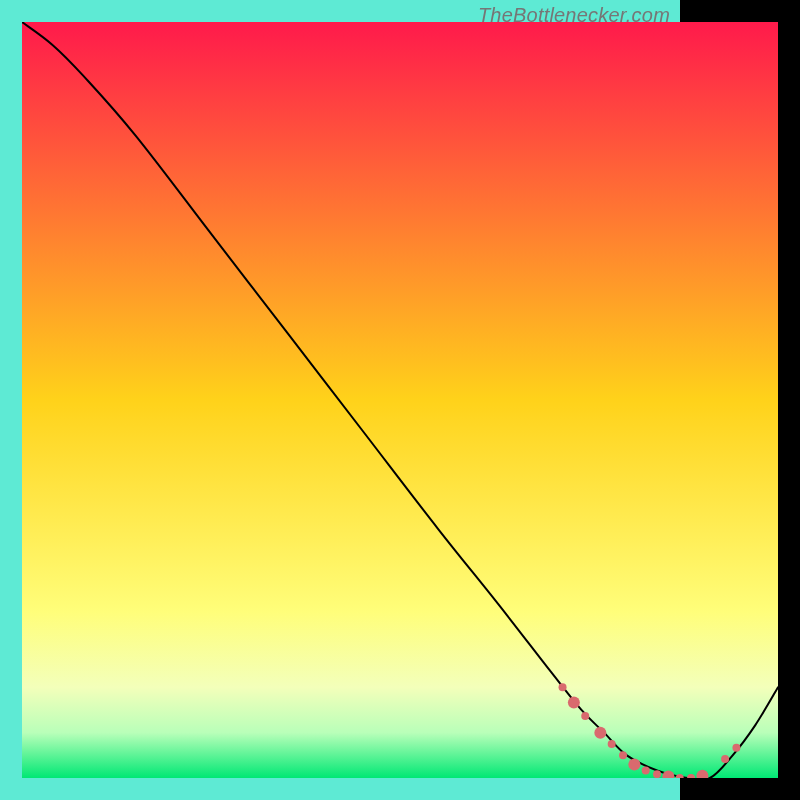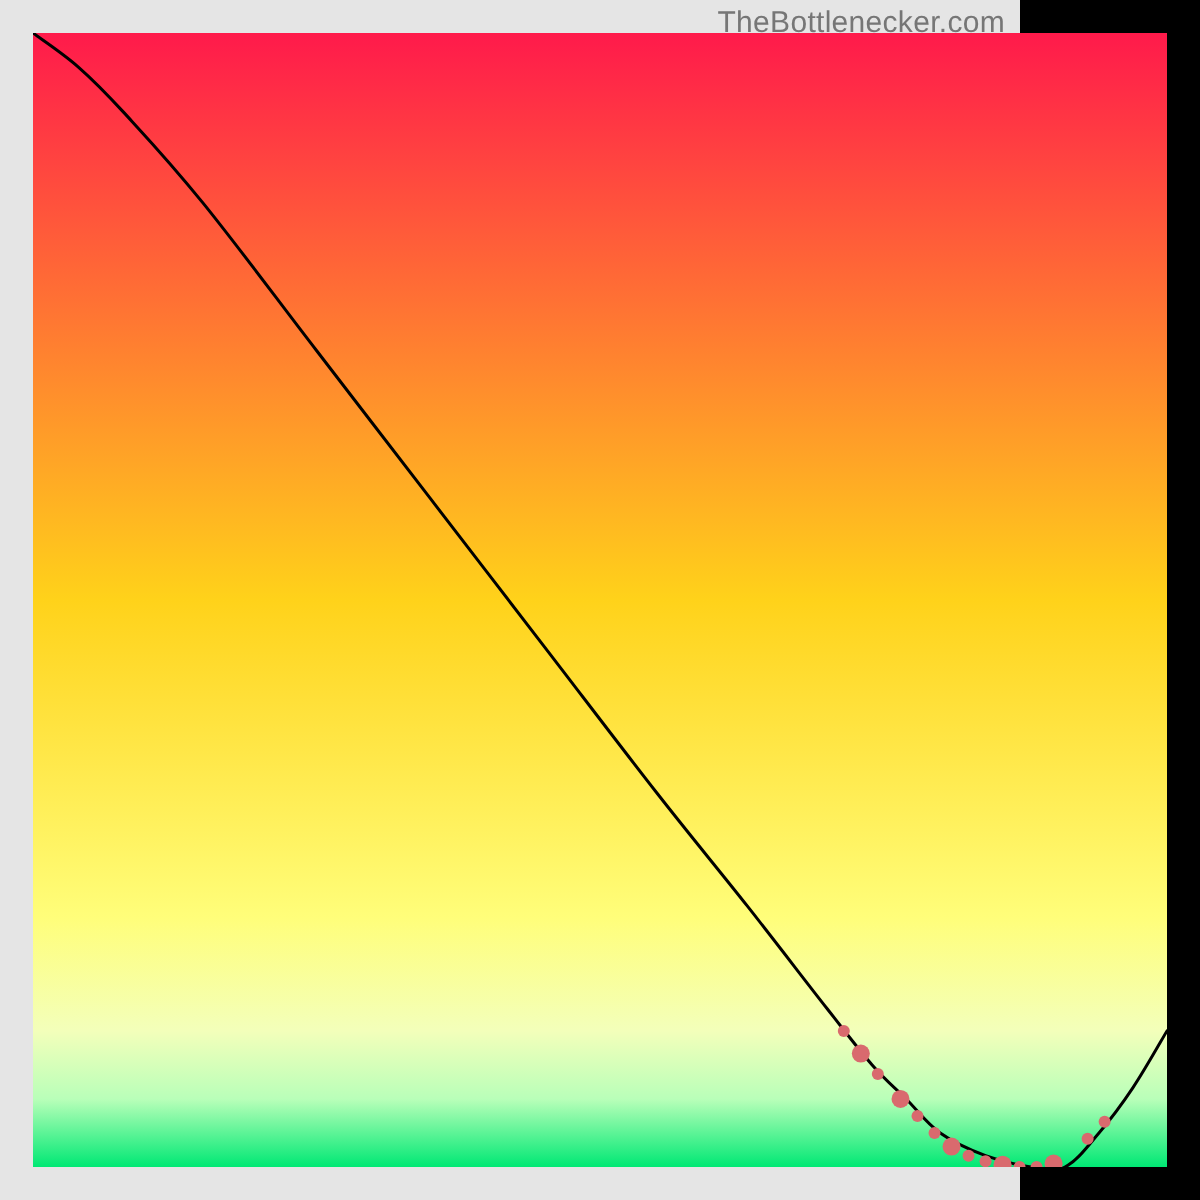--- a/index.html
+++ b/index.html
@@ -1,21 +1,22 @@
 <!DOCTYPE html>
 <html><head>
 <meta charset="utf-8">
 <style>
   * { margin: 0; padding: 0; box-sizing: border-box; }
   html, body { width: 800px; height: 800px; background: #000; overflow: hidden; }
   .frame {
     position: relative;
     width: 680px;
     height: 800px;
-    background: #e5e5e5;
+    background: #5eead4;
+    font-style: italic;
   }
   .watermark {
     position: absolute;
     top: 4px;
     right: 10px;
     font-family: Arial, Helvetica, sans-serif;
     font-size: 20px;
     color: #767676;
     letter-spacing: 0.2px;
   }

